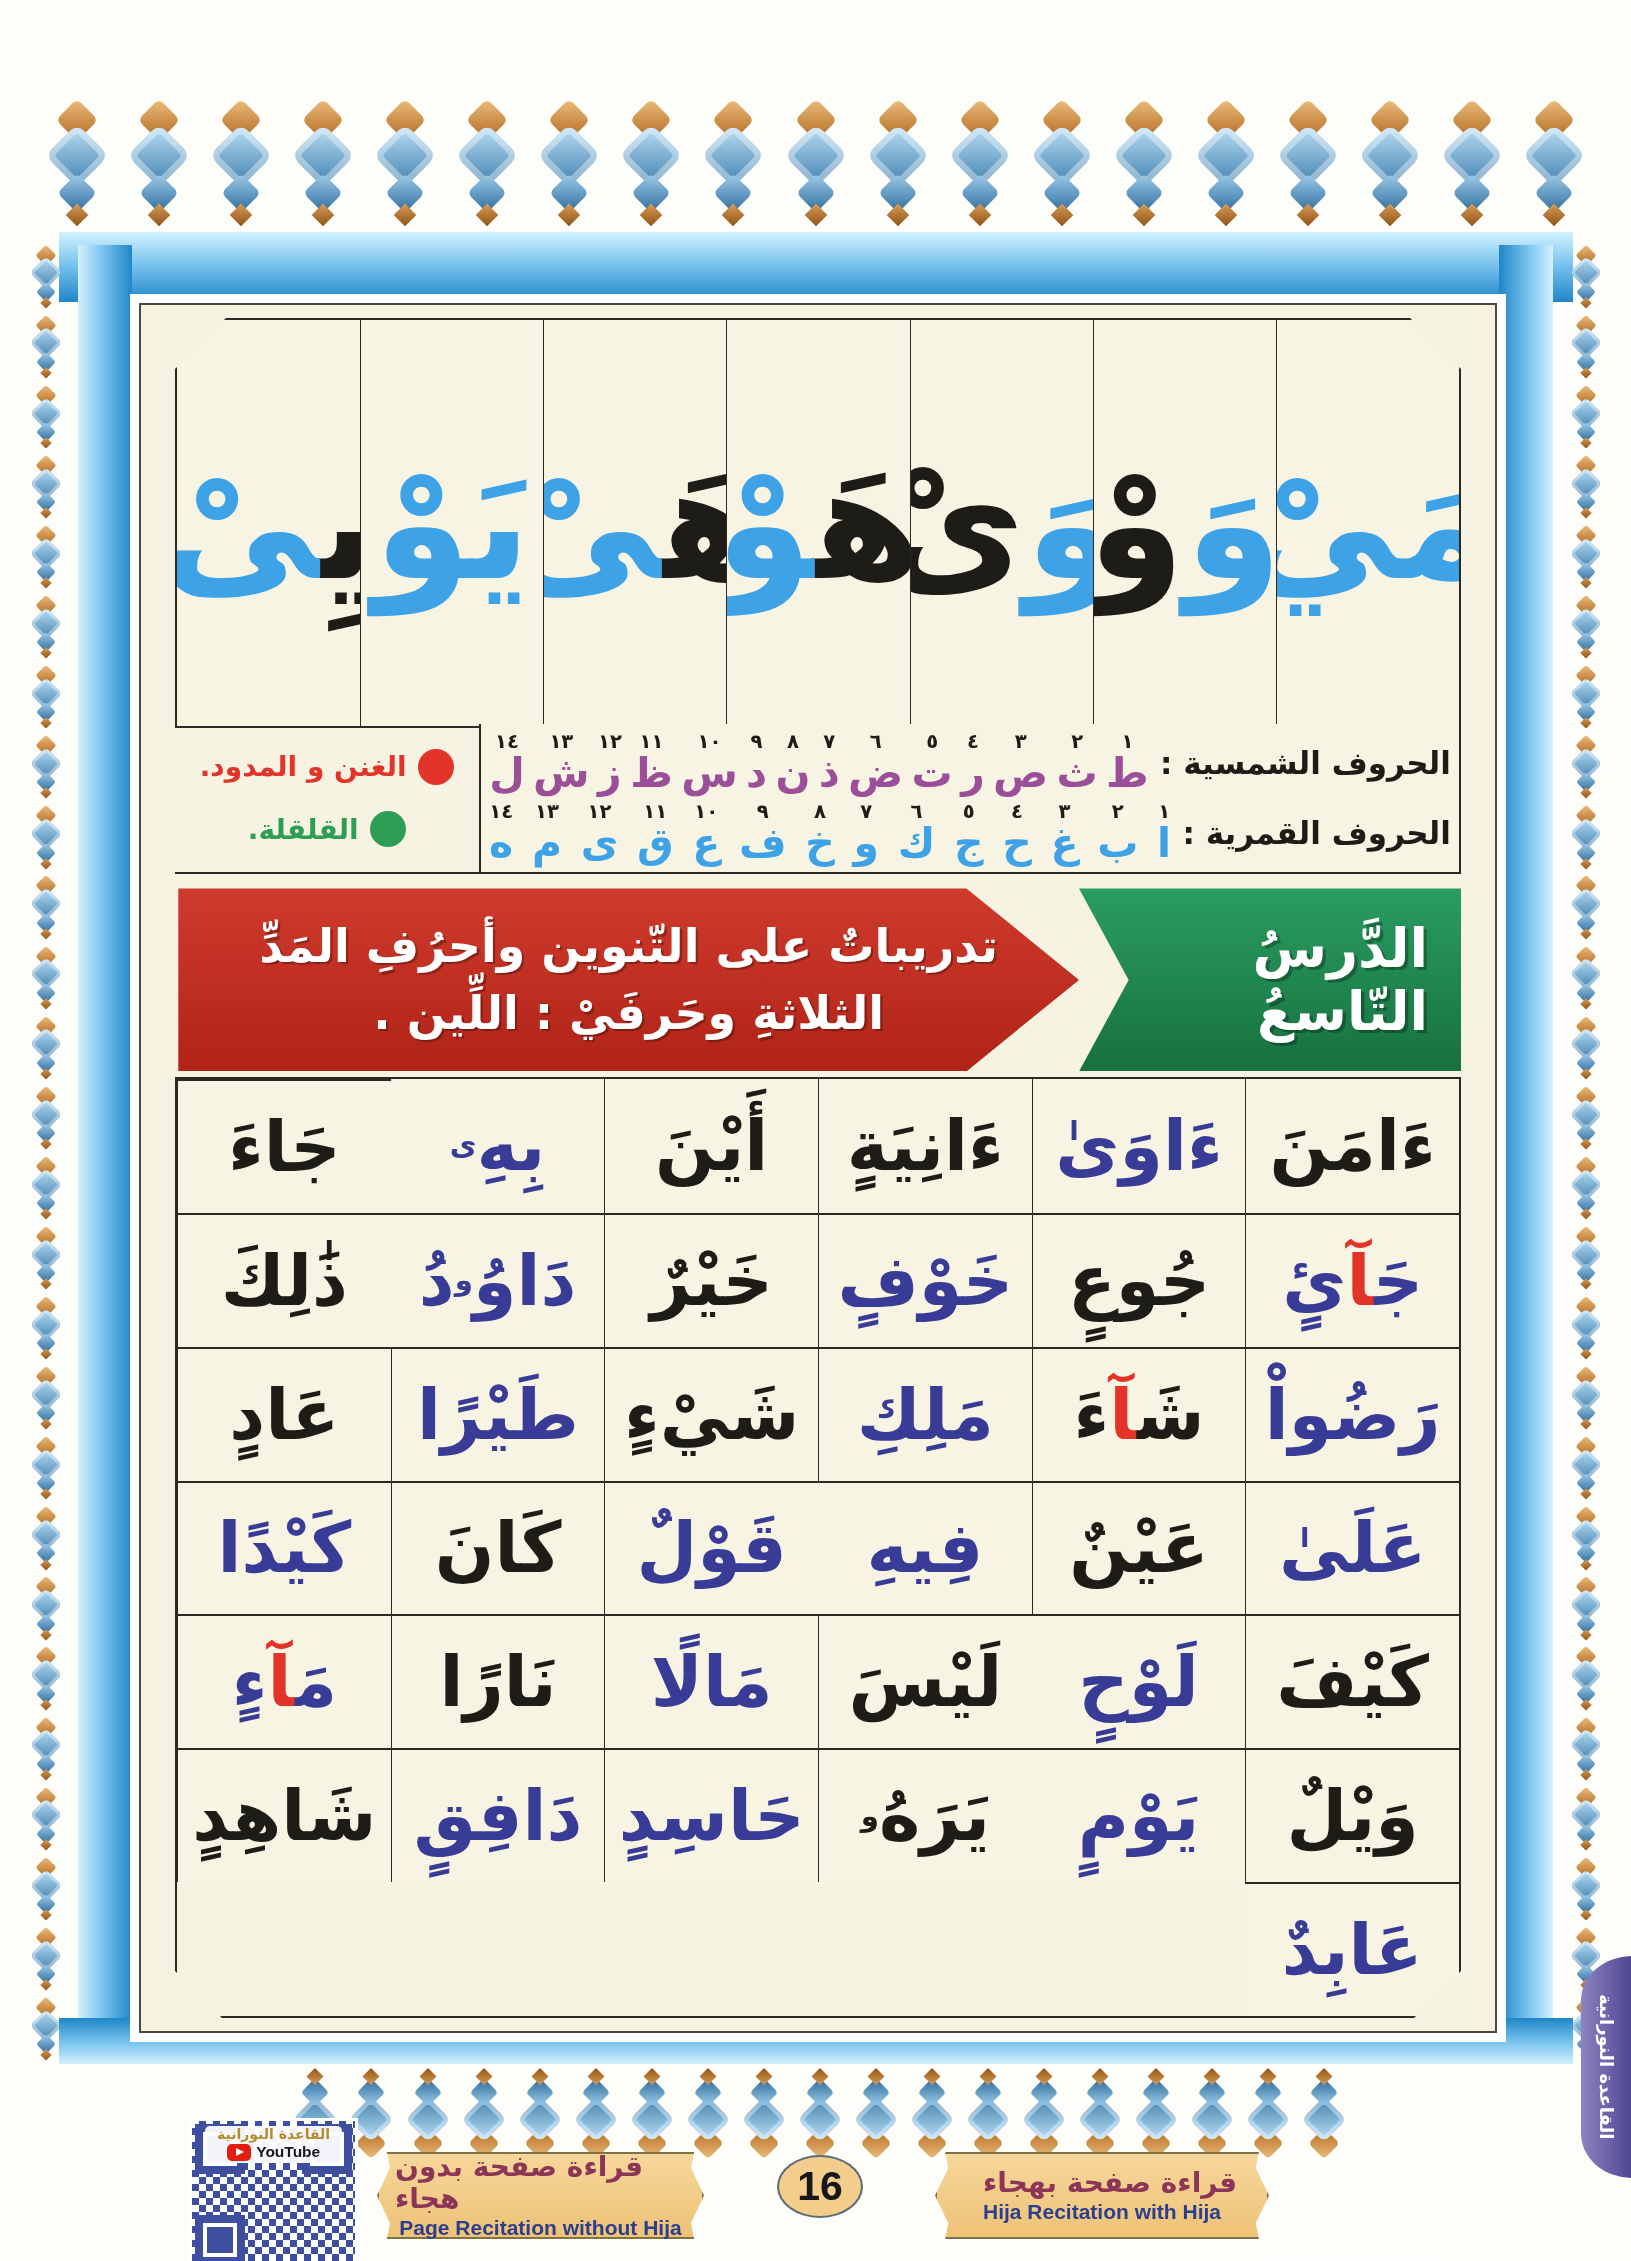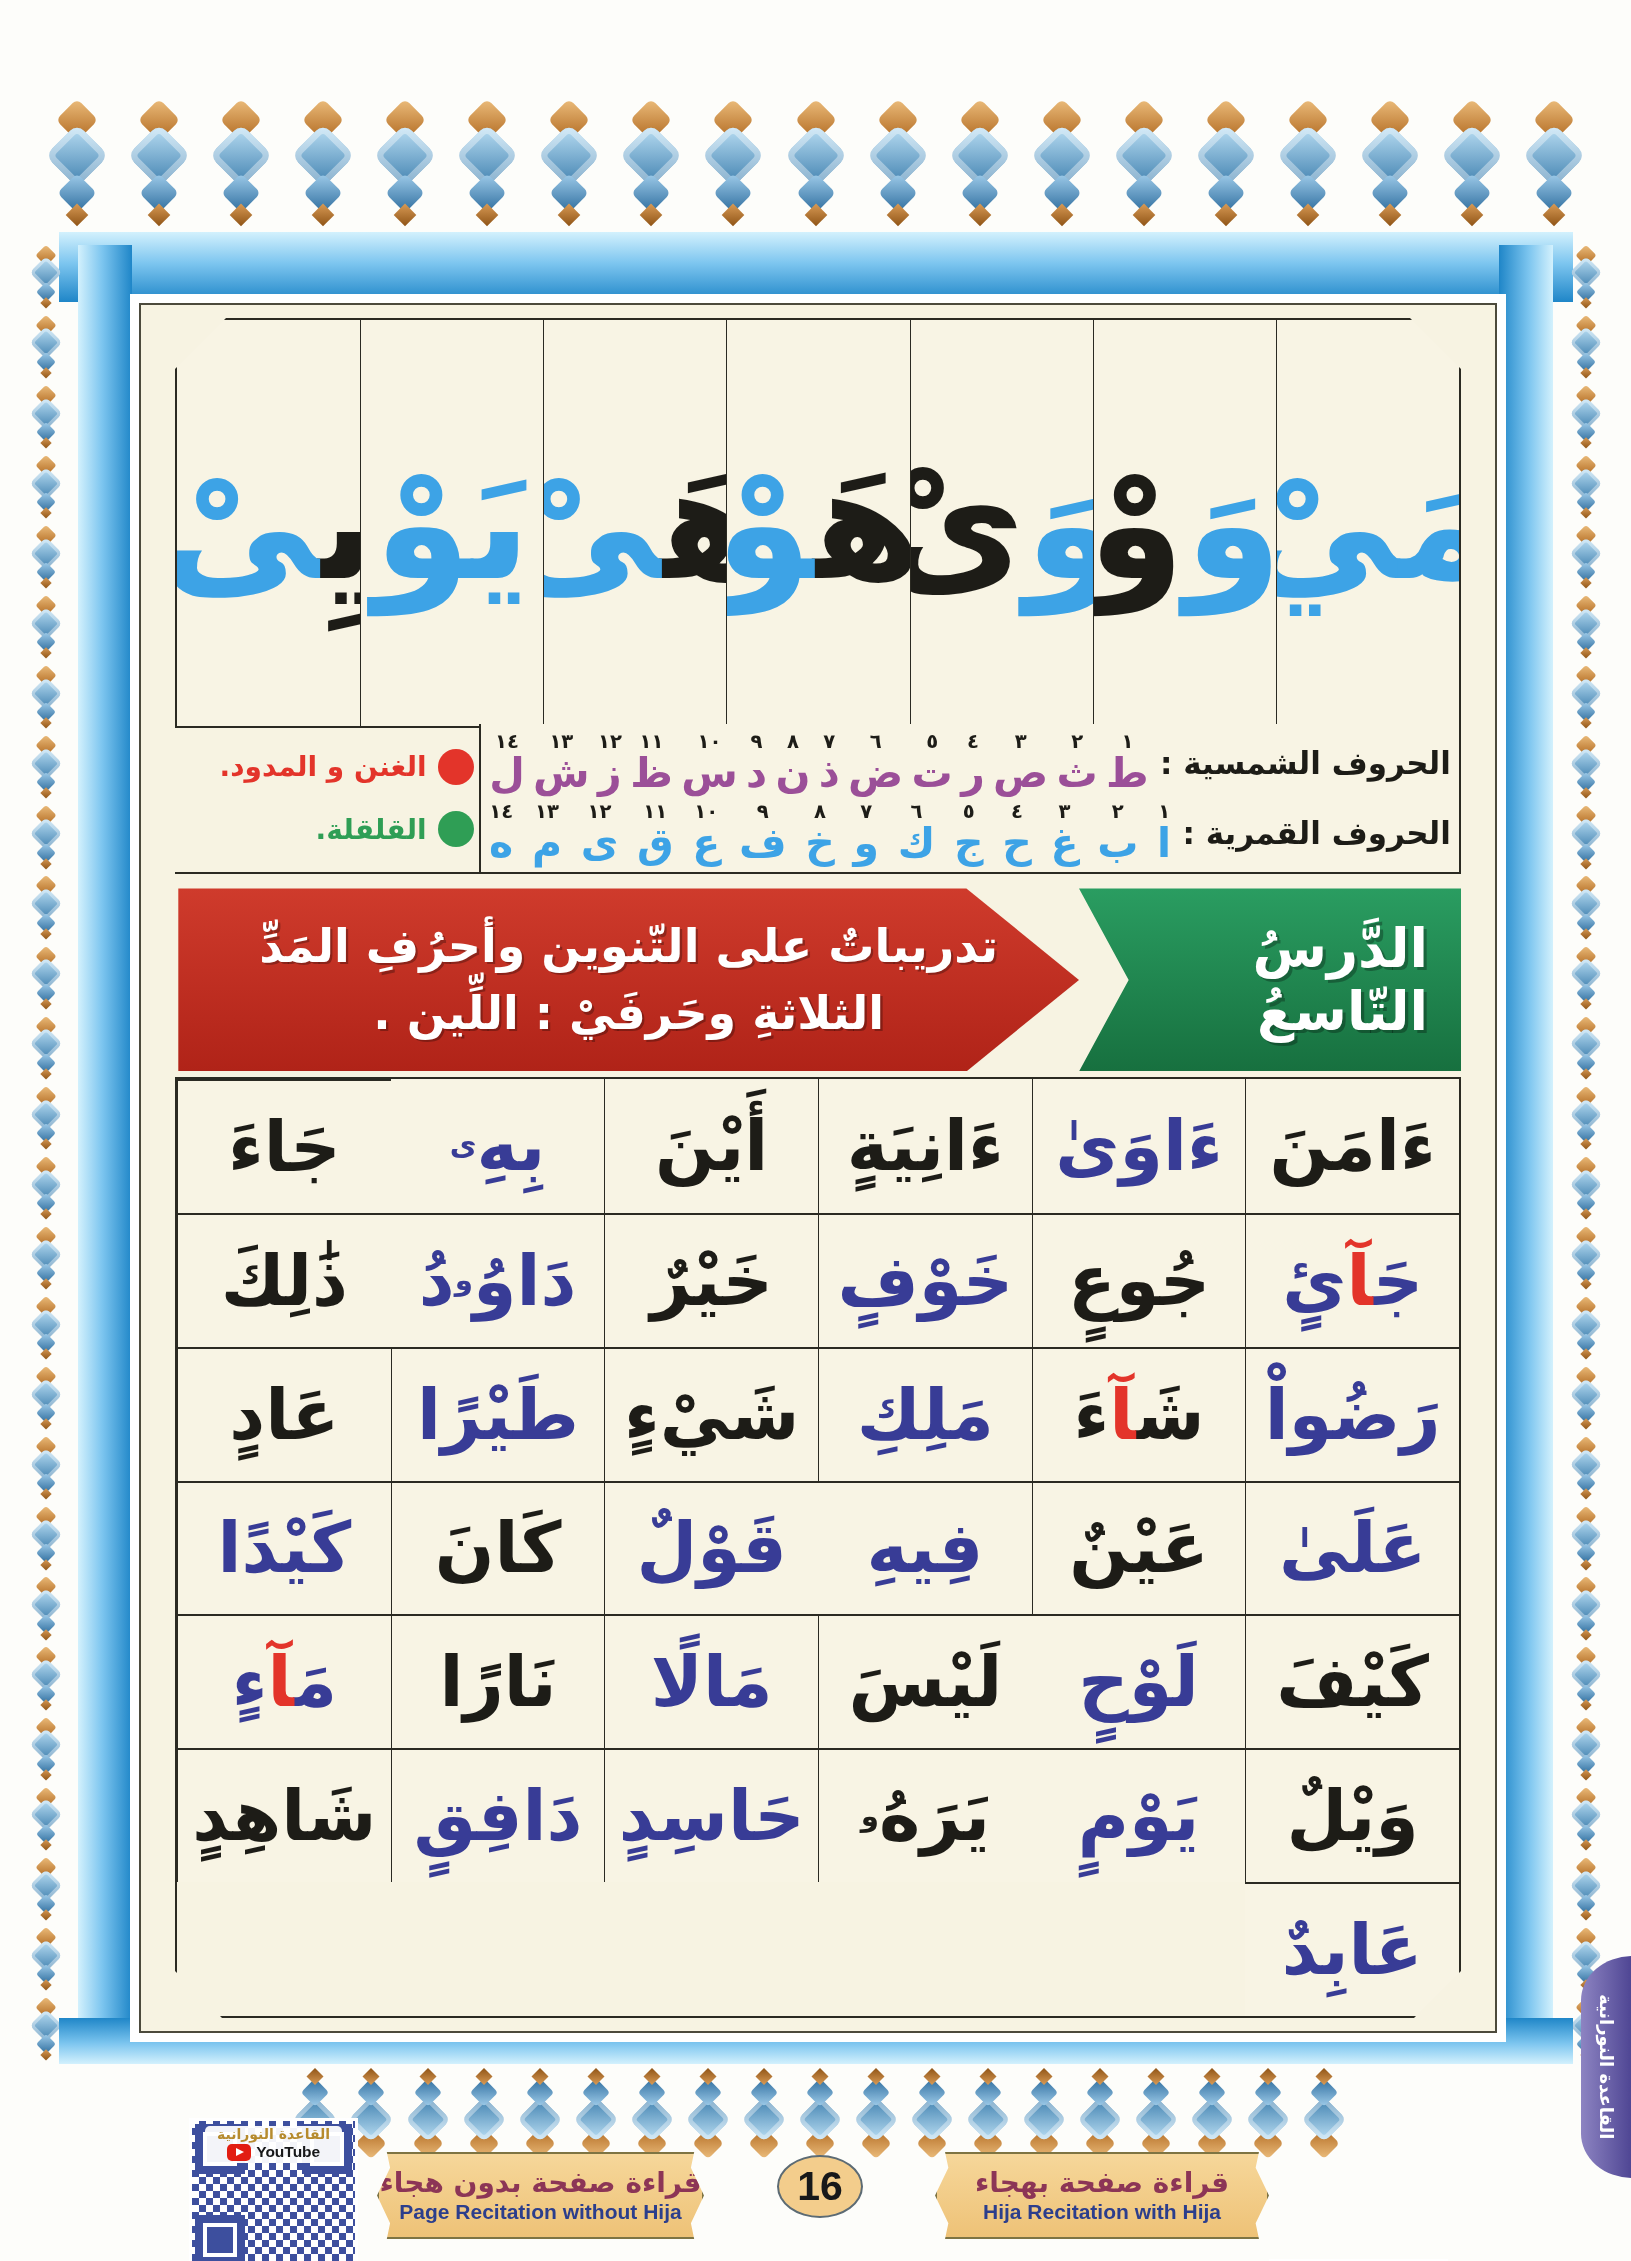--- a/index.html
+++ b/index.html
@@ -52,21 +52,21 @@
   .lbox{flex:1 1 auto;border:2.4px solid #2b2a22;border-top:none;display:flex;
         flex-direction:column;justify-content:space-around;padding:3.3px 8.2px;background:#f8f4e4;}
   .lrow{display:flex;align-items:center;direction:rtl;}
   .llabel{font-size:31px;font-weight:700;color:#1d1c17;white-space:nowrap;margin-left:11.4px;}
   .lletters{display:flex;direction:rtl;flex:1;justify-content:space-between;}
   .lcol{display:flex;flex-direction:column;align-items:center;line-height:1;}
   .lnum{font-size:19.6px;color:#1d1c17;font-weight:700;margin-bottom:1.6px;}
   .lch{font-size:41px;font-weight:700;}
   .legend{width:294px;display:flex;flex-direction:column;justify-content:space-around;
           padding:11.4px 4.9px;border-bottom:2.4px solid #2b2a22;}
-  .legend-item{display:flex;direction:rtl;align-items:center;gap:11.4px;justify-content:flex-start;}
+  .legend-item{display:flex;direction:rtl;align-items:center;gap:11.4px;justify-content:center;}
   .dot{width:36px;height:36px;border-radius:50%;flex:0 0 auto;}
   .legend-label{font-size:28px;font-weight:700;}
 
   
   .banner{left:34px;right:34px;top:569px;height:202px;display:flex;direction:rtl;
           align-items:center;gap:0;padding-top:4.9px;}
   .banner-green{width:382px;height:183px;background:linear-gradient(180deg,#2a9d61,#17703f);
           clip-path:polygon(0 0,100% 0,100% 100%,0 100%,13% 50%);
           display:flex;align-items:center;justify-content:center;}
   .banner-green span{color:#fff;font-size:54px;font-weight:700;
@@ -87,21 +87,21 @@
          display:flex;align-items:center;justify-content:center;font-size:70px;font-weight:700;
          line-height:1;overflow:hidden;white-space:nowrap;}
   .wcell.row0{border-top:none;}
   .wcell.coll{border-left:none;}
 
   
   .plaque{height:83px;background:linear-gradient(180deg,#f6d79a,#eec277);
           border:2.4px solid #7e7443;border-radius:8.2px;
           clip-path:polygon(0 50%,4% 18%,3% 0,97% 0,96% 18%,100% 50%,96% 82%,97% 100%,3% 100%,4% 82%);
           display:flex;flex-direction:column;align-items:center;justify-content:center;line-height:1.15;}
-  .plaque .ar{font-size:28px;font-weight:700;color:#8c3556;}
+  .plaque .ar{font-size:28px;font-weight:700;color:#8c3556;margin-left:16px;}
   .plaque .en{font-family:"Liberation Sans",sans-serif;font-size:21px;font-weight:700;color:#2c3e8c;}
   .pagenum{width:82px;height:59px;border-radius:50%;background:#f3cd8c;
            border:2.4px solid #5c6b74;display:flex;align-items:center;justify-content:center;
            font-family:"Liberation Sans",sans-serif;font-size:41px;font-weight:700;color:#17181a;}
 
   .qr{background:
       repeating-conic-gradient(#3d4f9e 0% 25%,#ffffff 0% 50%);
       background-size:14px 14px;border:3.3px solid #ffffff;position:relative;overflow:hidden;}
   .finder{position:absolute;width:34px;height:34px;background:#fff;border:8.2px solid #3d4f9e;}
   .finder::after{content:"";position:absolute;inset:4.1px;background:#3d4f9e;}

